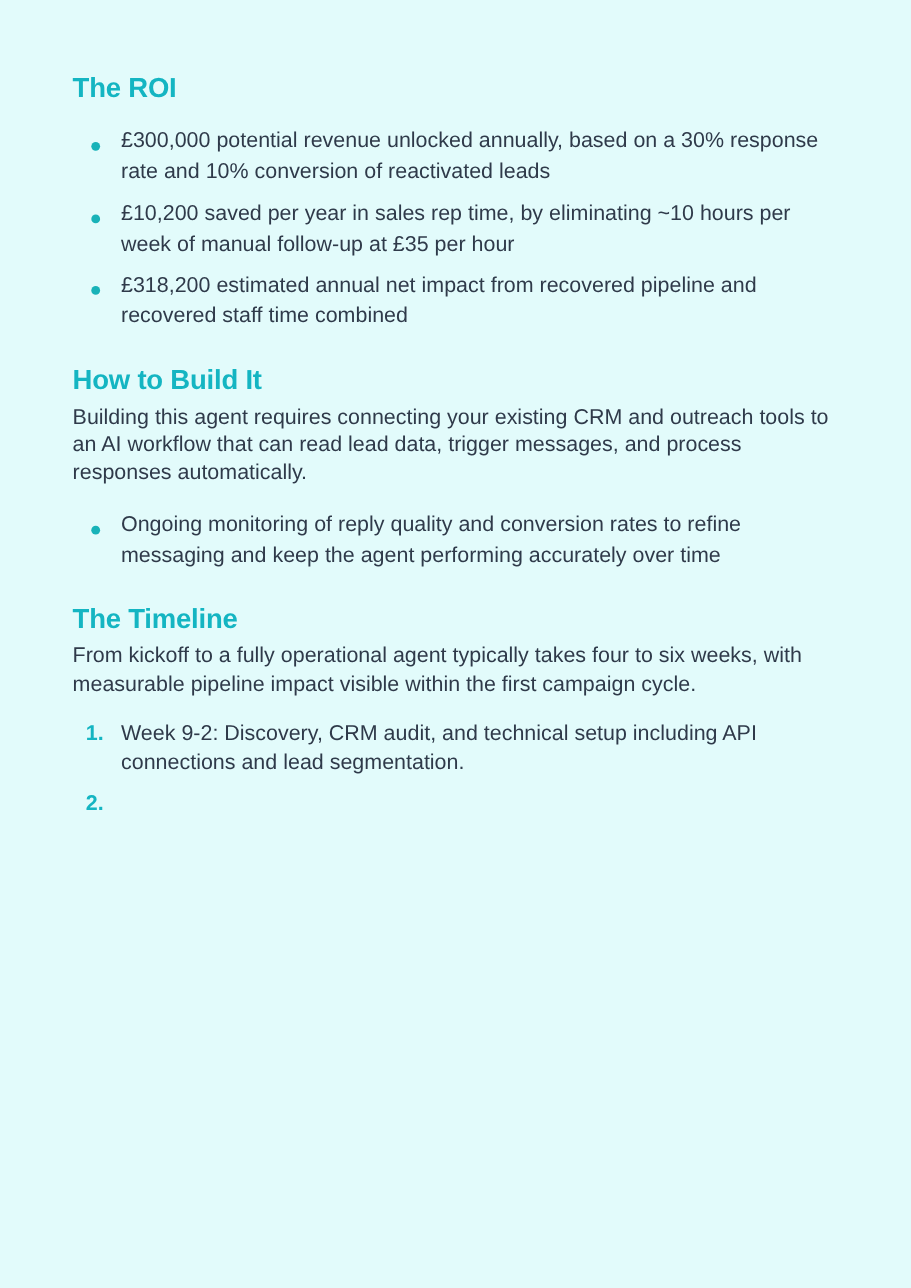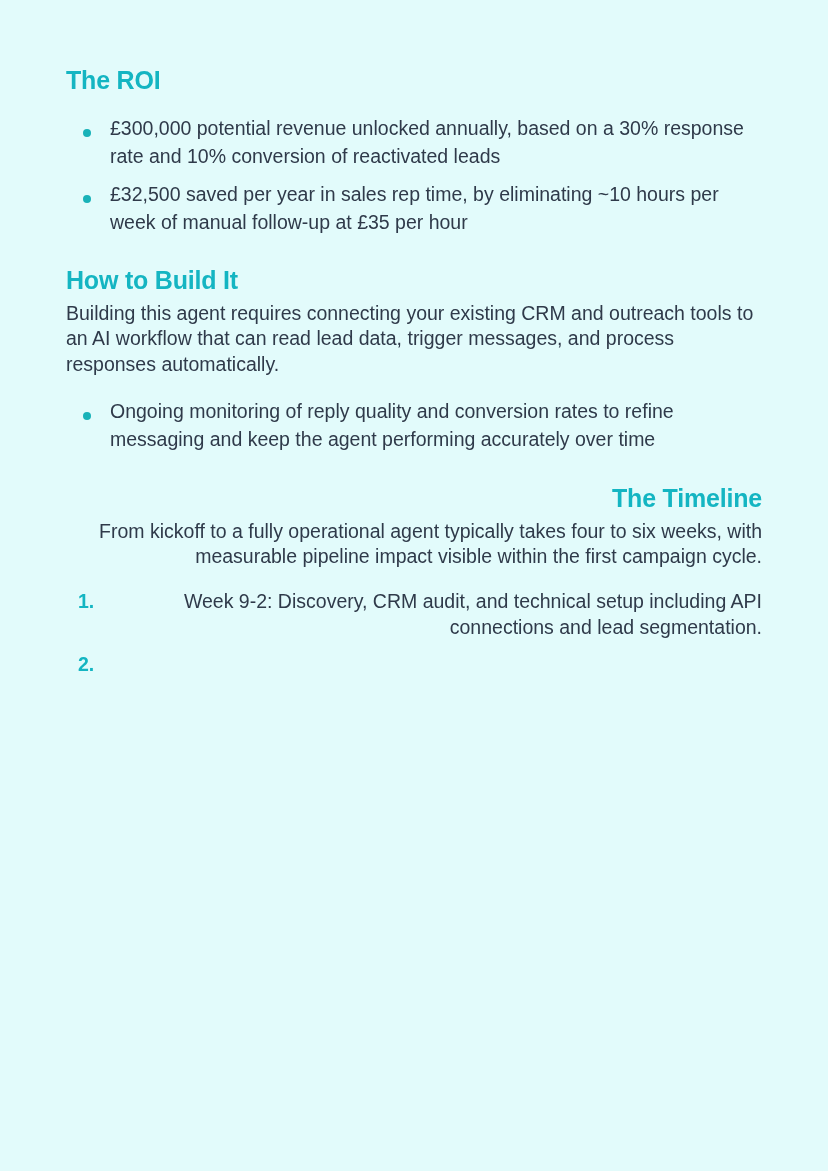--- a/index.html
+++ b/index.html
@@ -101,36 +101,38 @@
     position: absolute;
     left: 12px;
     top: 0;
     color: #14b5c2;
     font-weight: bold;
     font-size: 19.5px;
   }
 
   .section-timeline {
     margin-top: 46px;
-    text-align: right;
   }
 </style>
 </head>
 <body>
 
 <div class="page">
 
   <div class="section">
     <h2 class="section-heading">The ROI</h2>
     <ul class="bullets loose">
       <li>
         <span>£300,000 potential revenue unlocked annually, based on a 30% response rate and 10% conversion of reactivated leads</span>
       </li>
       <li>
-        <span>£32,500 saved per year in sales rep time, by eliminating ~10 hours per week of manual follow-up at £35 per hour</span>
+        <span>£10,200 saved per year in sales rep time, by eliminating ~10 hours per week of manual follow-up at £35 per hour</span>
+      </li>
+      <li>
+        <span>£318,200 estimated annual net impact from recovered pipeline and recovered staff time combined</span>
       </li>
     </ul>
   </div>
 
   <div class="section">
     <h2 class="section-heading">How to Build It</h2>
     <p class="lead">Building this agent requires connecting your existing CRM and outreach tools to an AI workflow that can read lead data, trigger messages, and process responses automatically.</p>
     <ul class="bullets loose">
       <li>
         <span>Ongoing monitoring of reply quality and conversion rates to refine messaging and keep the agent performing accurately over time</span>

